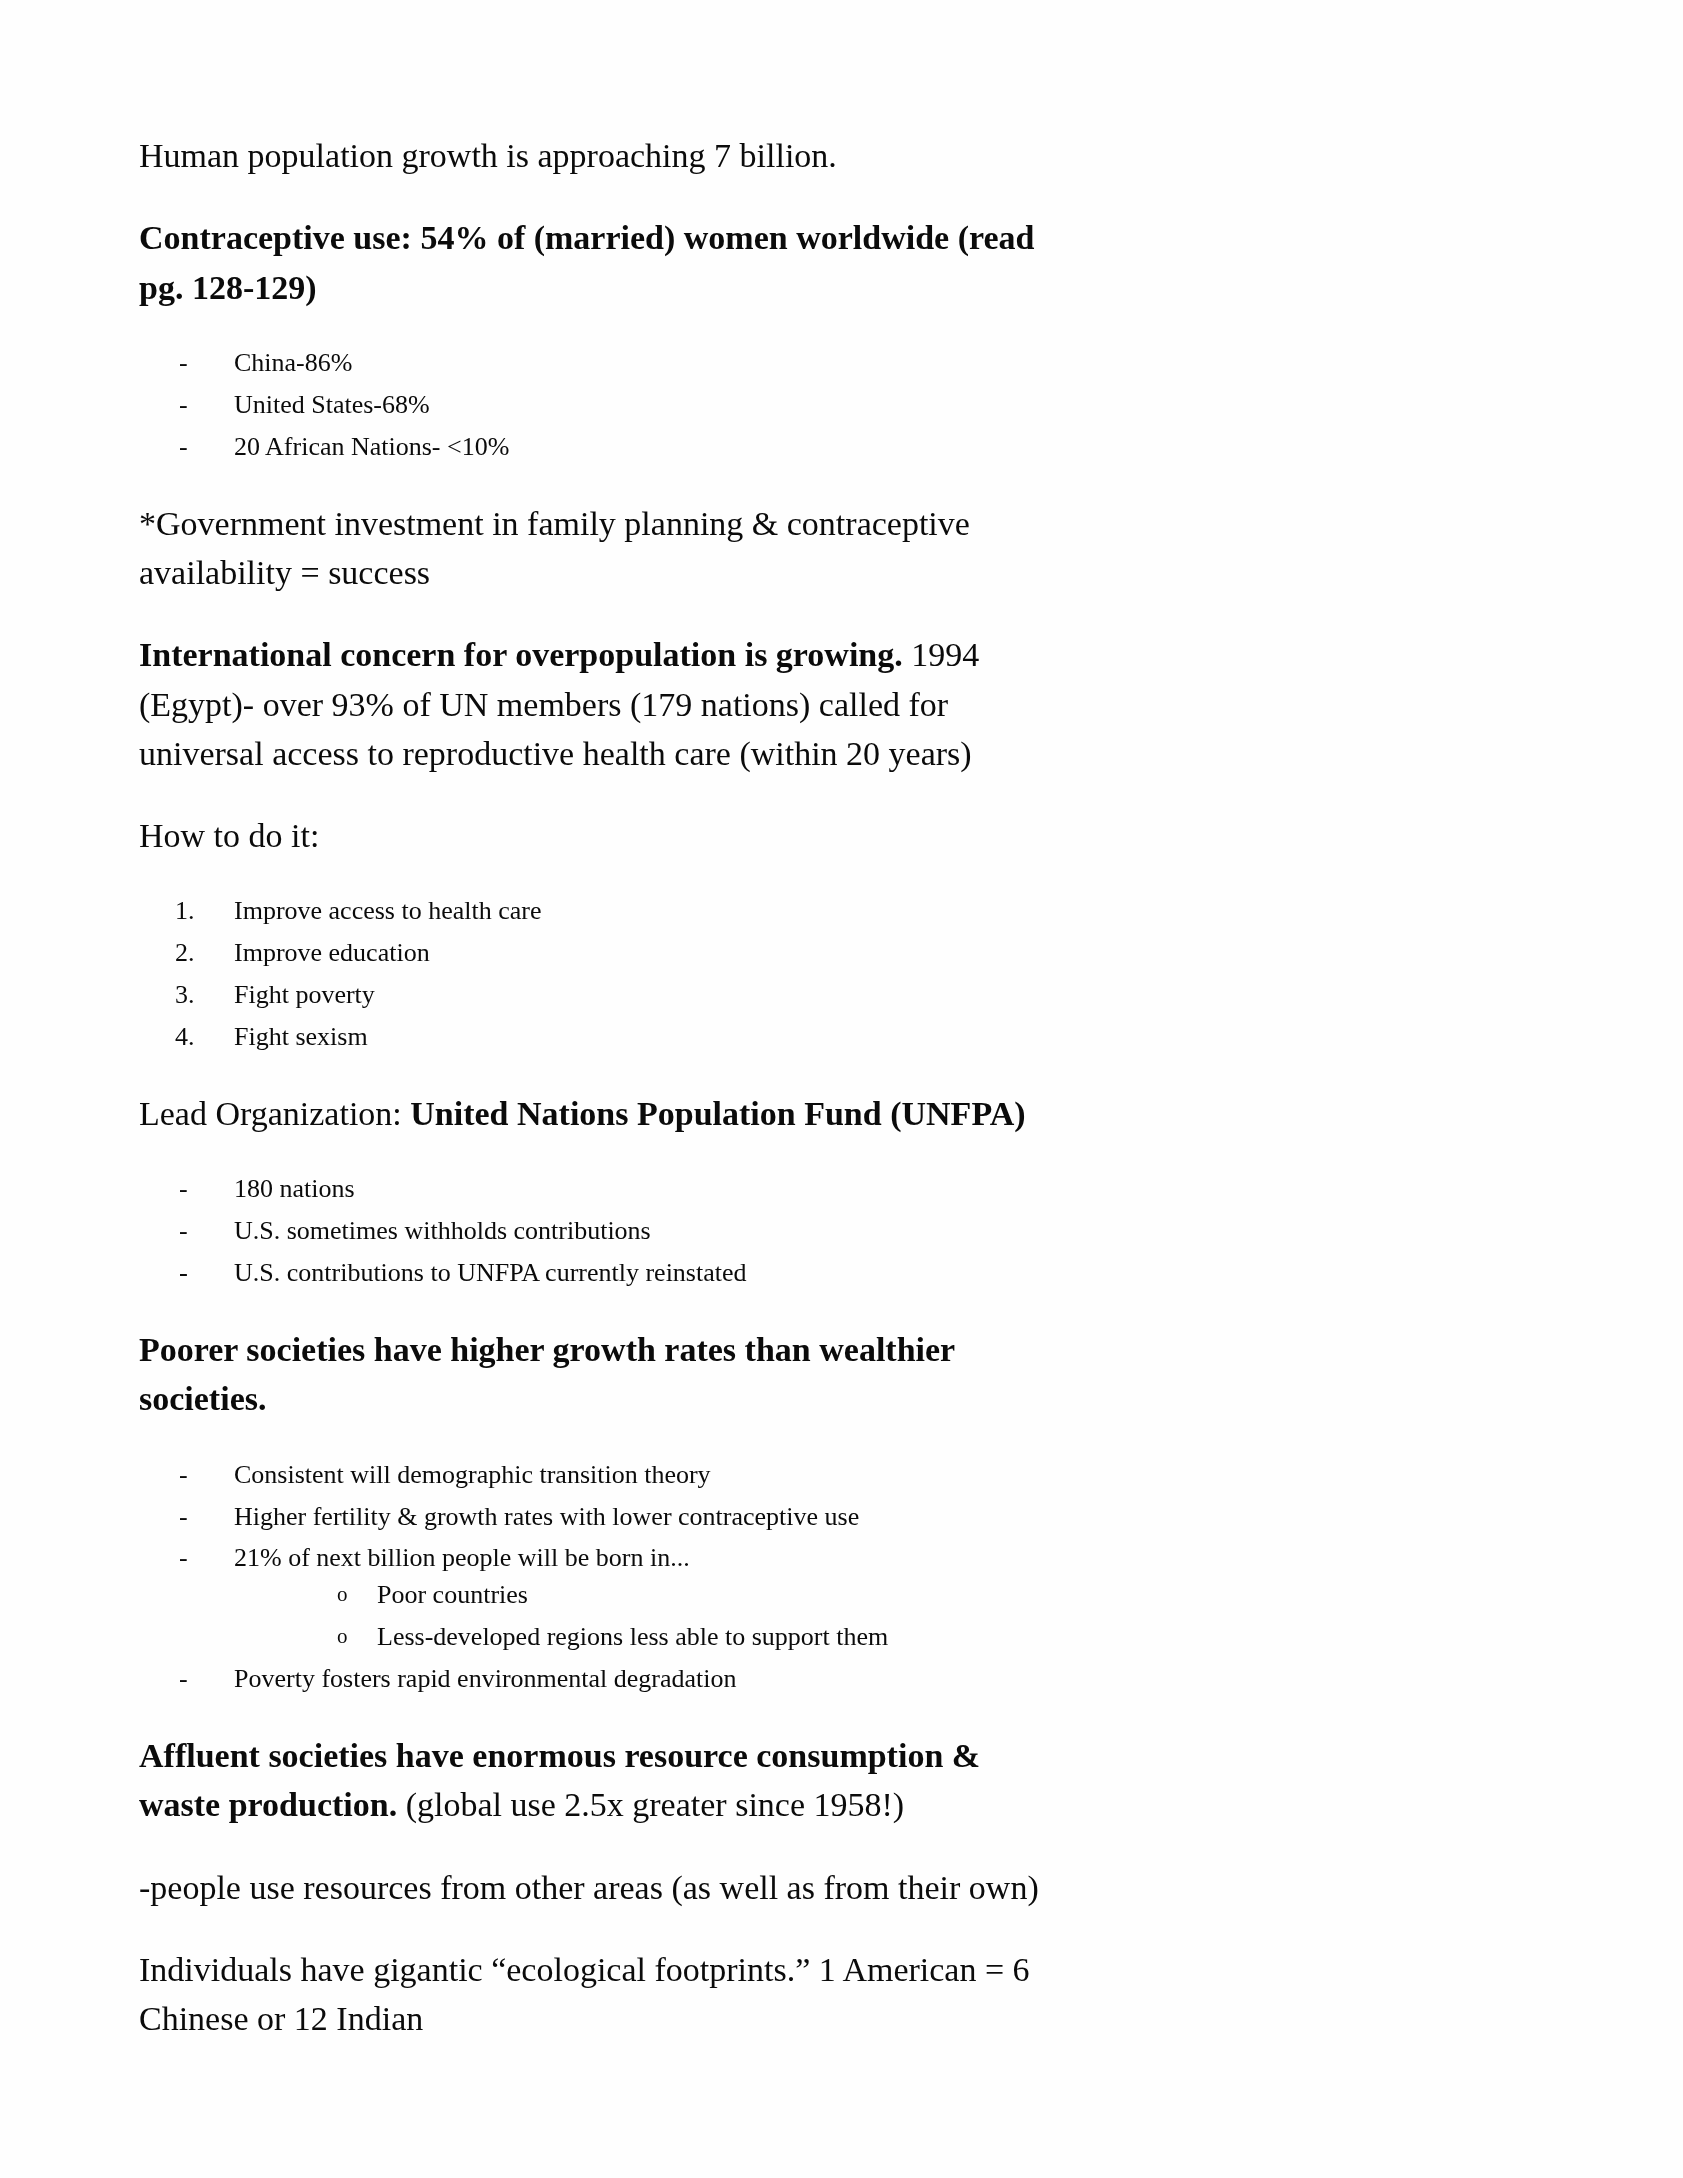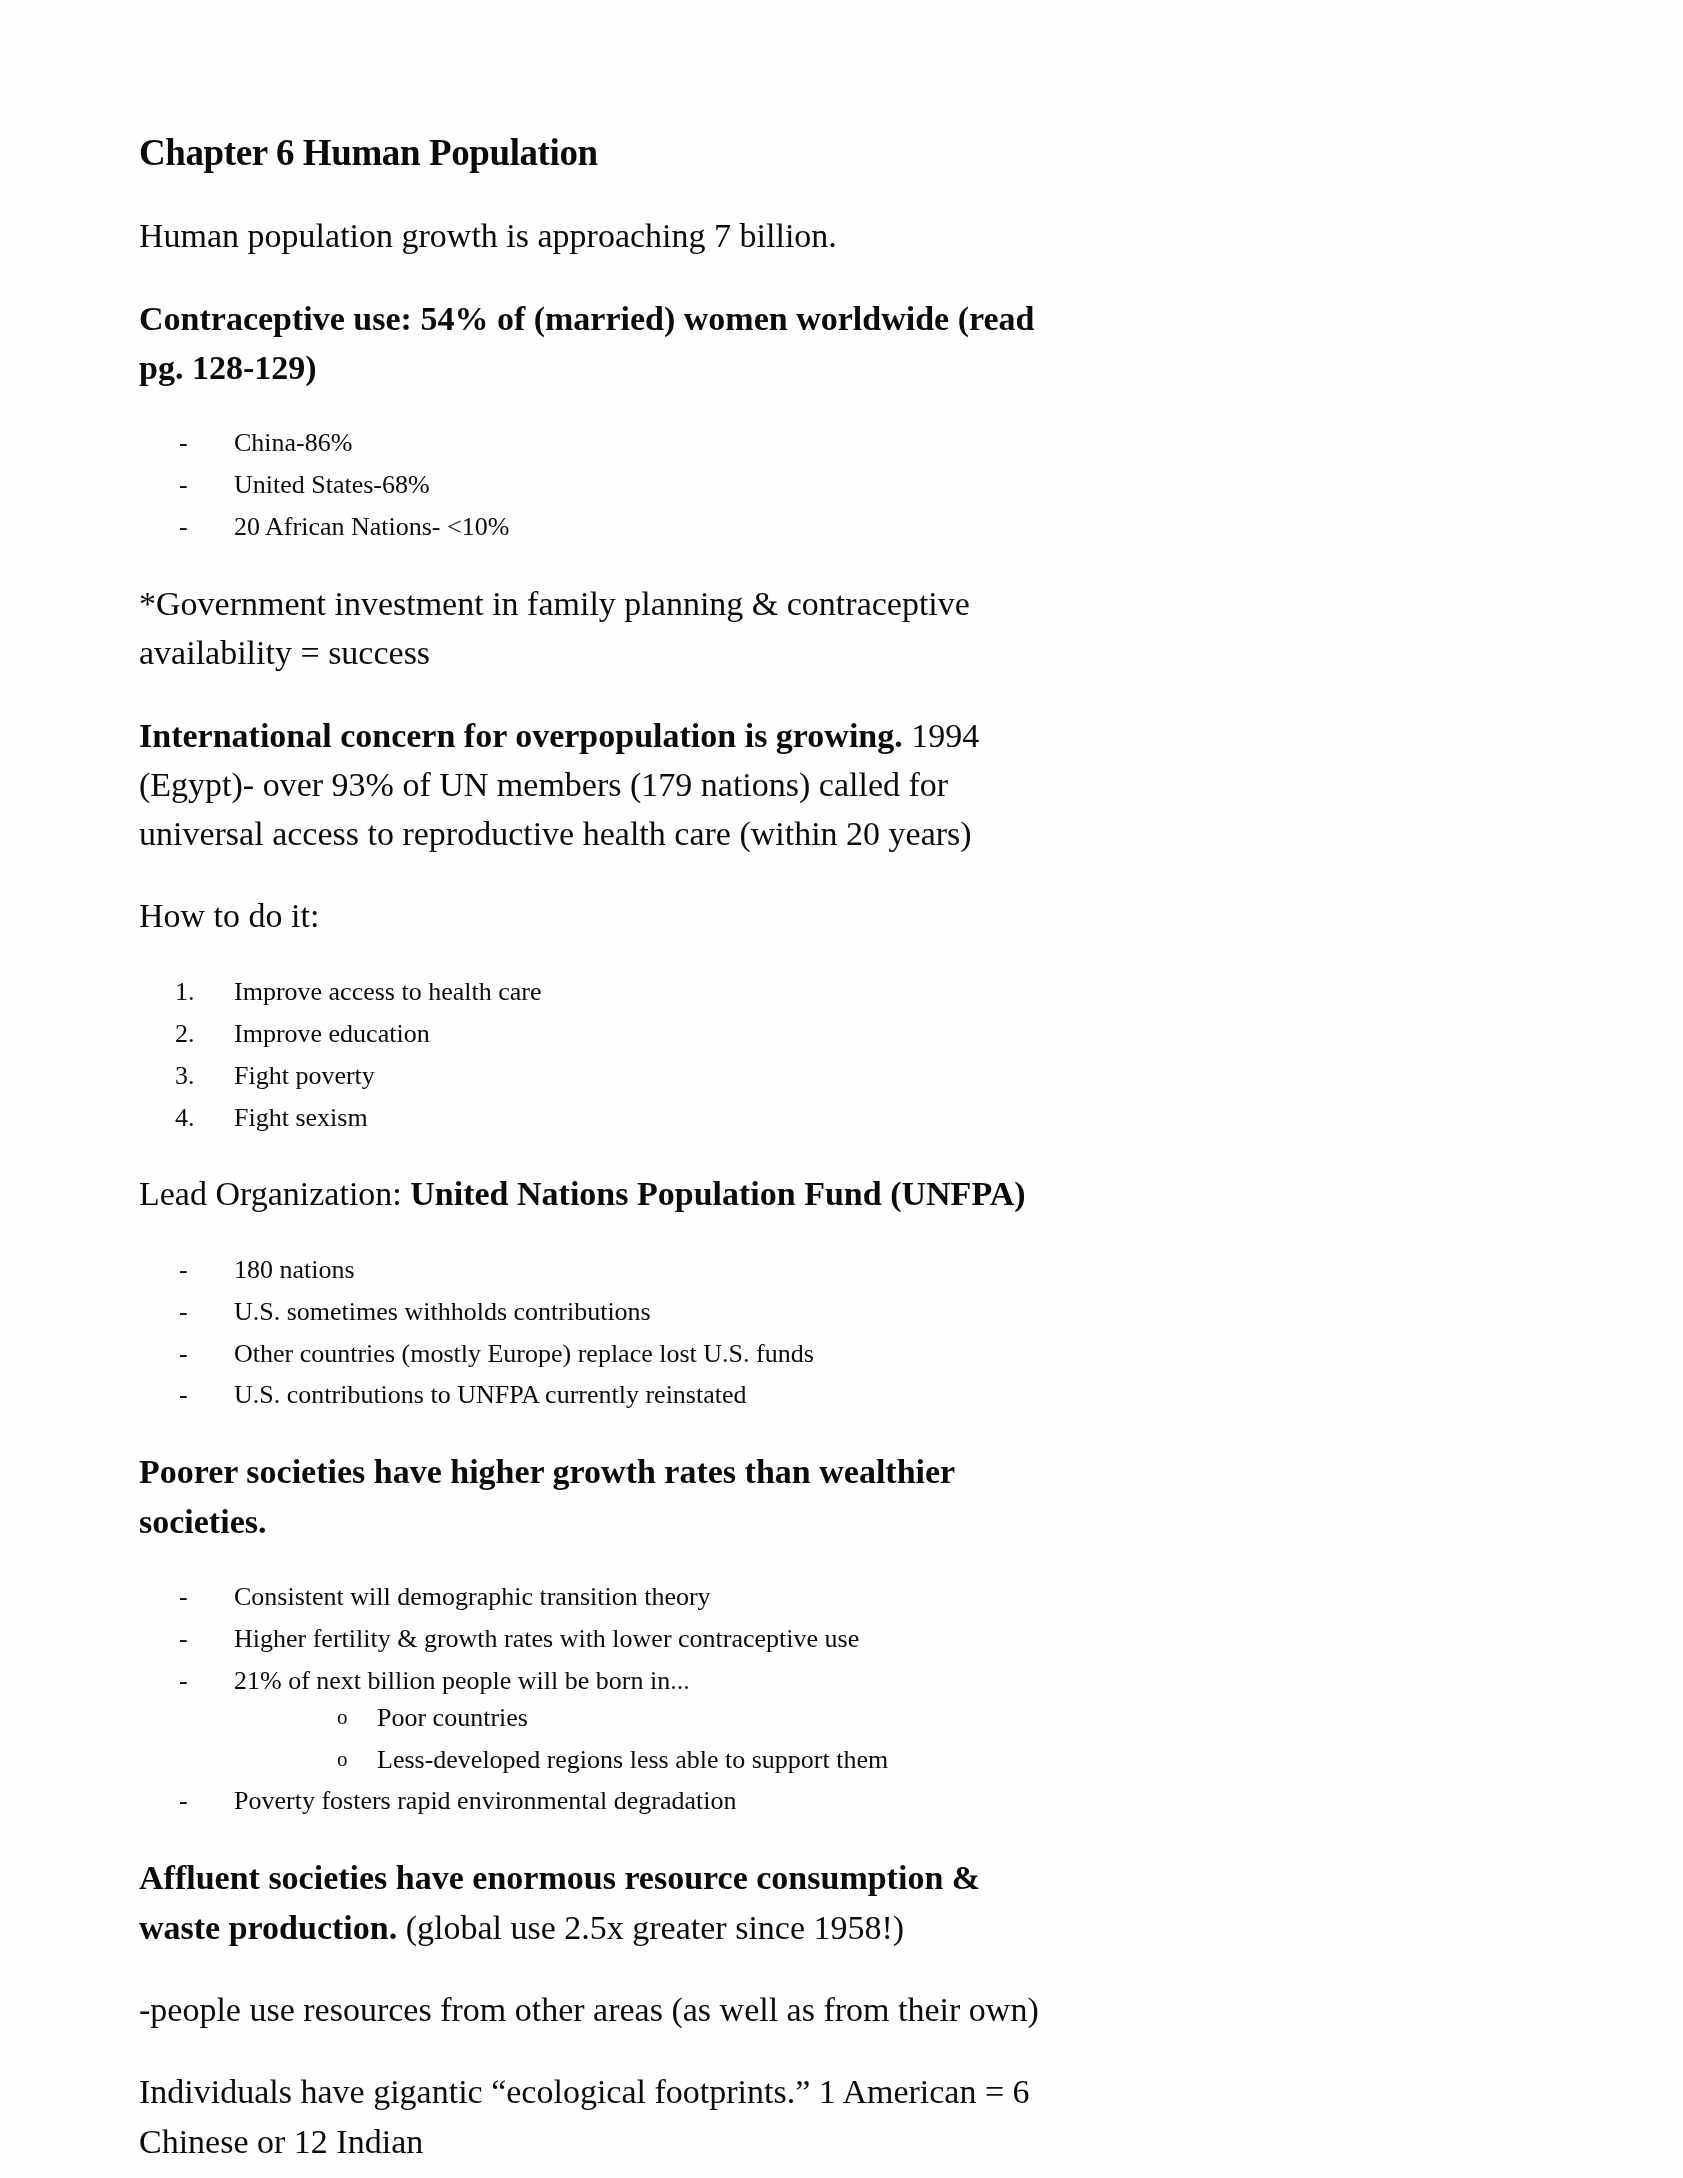--- a/index.html
+++ b/index.html
@@ -101,21 +101,20 @@
     display: inline;
     margin-top: 42px;
   }
 </style>
 </head>
 <body>
 
 <div class="page">
   <div class="doc">
 
-    <h1 class="doc-title">Chapter 6 Human Population</h1>
 
     <p class="para">Human population growth is approaching 7 billion.</p>
 
     <p class="para b">Contraceptive use: 54% of (married) women worldwide (read pg. 128-129)</p>
 
     <ul class="dash-list">
       <li>
         <span class="marker">-</span>
         <span class="item-text">China-86%</span>
       </li>
@@ -160,21 +159,20 @@
       <li>
         <span class="marker">-</span>
         <span class="item-text">180 nations</span>
       </li>
       <li>
         <span class="marker">-</span>
         <span class="item-text">U.S. sometimes withholds contributions</span>
       </li>
       <li>
         <span class="marker">-</span>
-        <span class="item-text">Other countries (mostly Europe) replace lost U.S. funds</span>
       </li>
       <li>
         <span class="marker">-</span>
         <span class="item-text">U.S. contributions to UNFPA currently reinstated</span>
       </li>
     </ul>
 
     <p class="para b">Poorer societies have higher growth rates than wealthier societies.</p>
 
     <ul class="dash-list">

